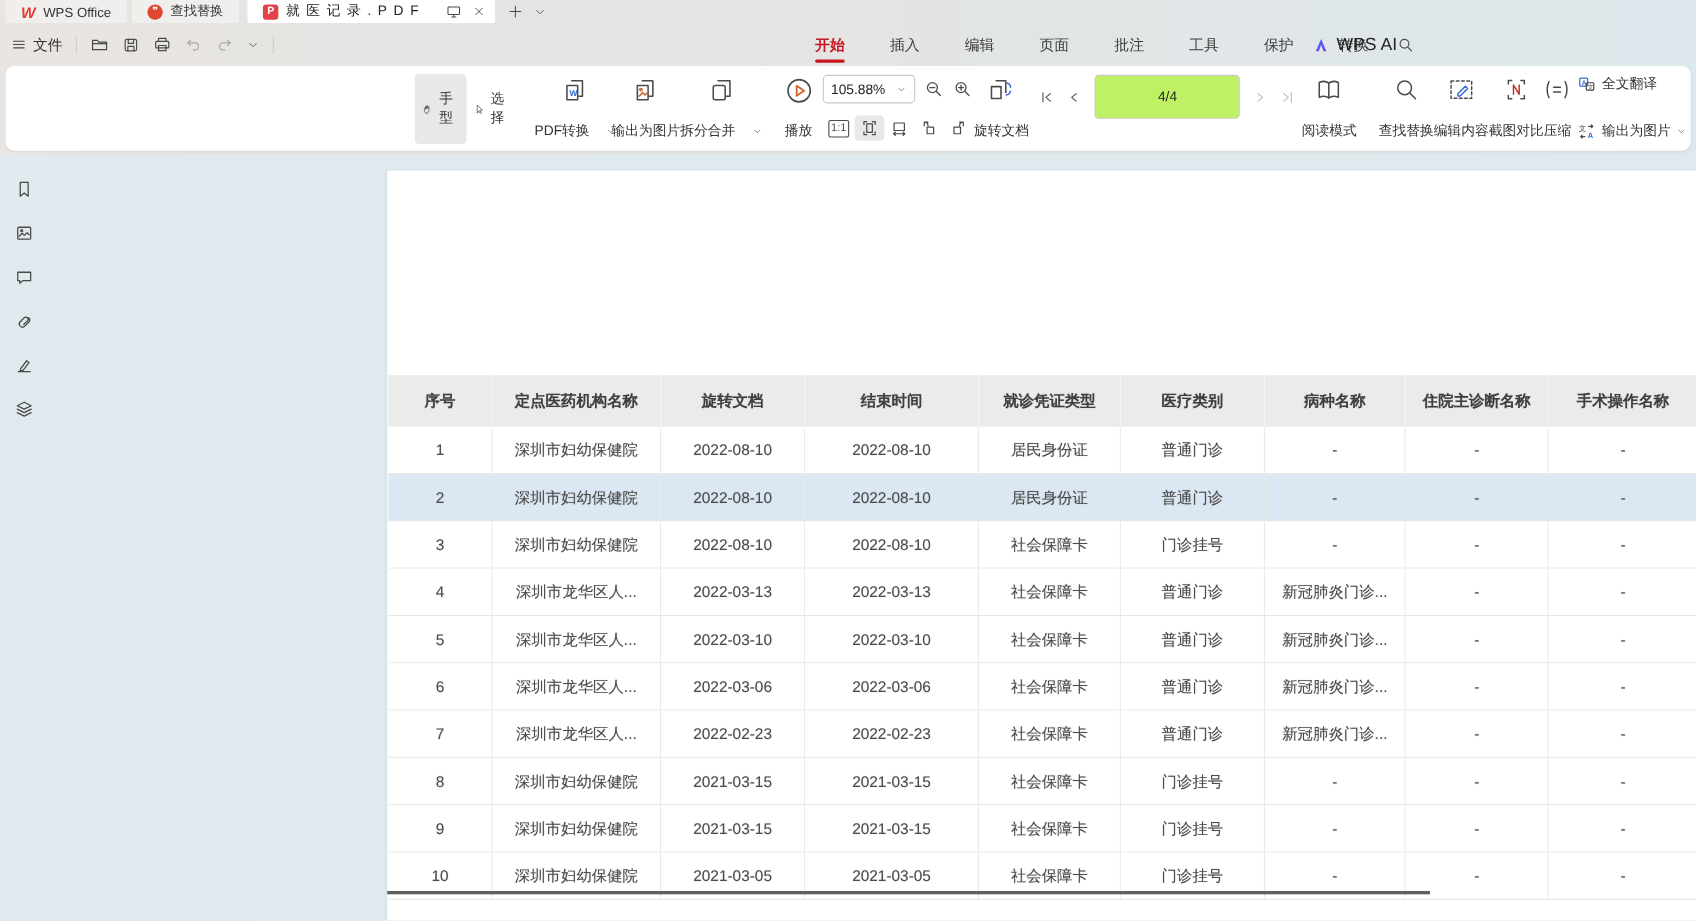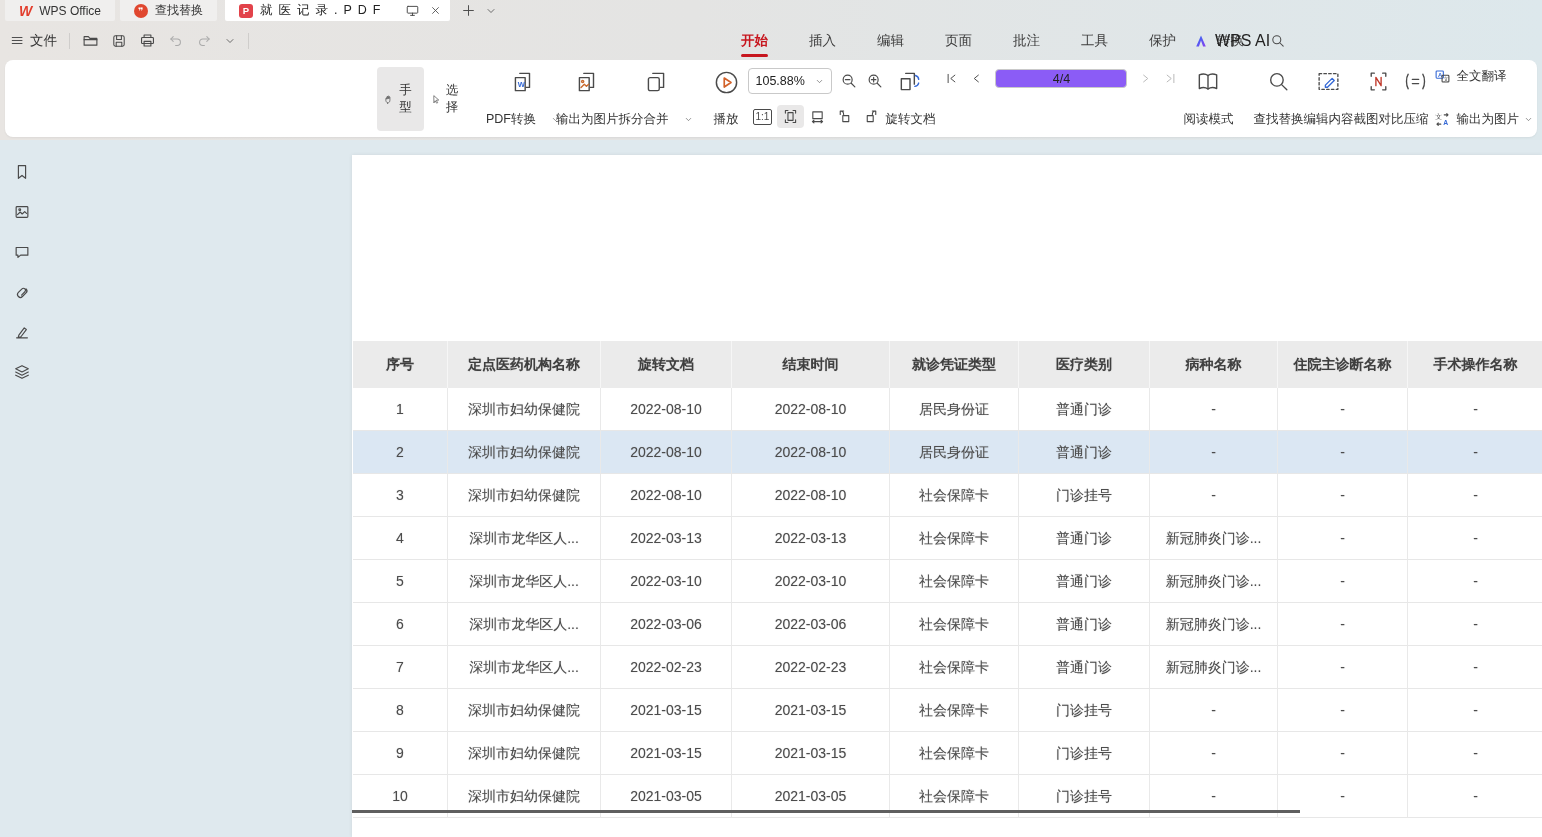--- a/index.html
+++ b/index.html
@@ -50,22 +50,22 @@
   .stack2 { display:flex; flex-direction:row; justify-content:space-between; }
   .chip { display:flex; align-items:center; gap:5px; font-size:12.5px; color:#333; padding:3px 7px; border-radius:4px; }
   .chip.on { background:#e9e8e8; }
   .bigbtn { width:66px; display:flex; flex-direction:column; align-items:center; justify-content:space-between;
             padding:2px 0 3px; font-size:12.5px; color:#333; }
   .bigbtn .lbl { display:flex; align-items:center; gap:15px; white-space:nowrap; }
   .grid2 { display:flex; flex-direction:column; justify-content:space-between; padding:1px 0 3px; }
   .row { display:flex; align-items:center; }
   .zoombox { width:84px; height:24px; border:1px solid #c9c9c9; border-radius:4px; display:flex; align-items:center;
              justify-content:space-between; padding:12px 7px; font-size:12.5px; color:#222; background:#fff; }
-  .pagebox { width:132px; height:19px; border:1px solid #c9c9c9; border-radius:4px; display:flex; align-items:center;
-             justify-content:center; font-size:12.5px; color:#222; background:#8b5cf6; margin:0 6px; }
+  .pagebox { width:132px; height:40px; border:1px solid #c9c9c9; border-radius:4px; display:flex; align-items:center;
+             justify-content:center; font-size:12.5px; color:#222; background:#bef264; margin:0 6px; }
   .tbtn { padding:3px 5px; border-radius:4px; display:flex; align-items:center; gap:4px; font-size:12.5px; color:#333; }
   .tbtn.on { background:#e9e8e8; }
   .tbtn.disabled svg.ic { stroke:#b7b7b7; }
   .ratio { font-size:10px; border:1px solid #4a4a4a; border-radius:2px; padding:0 2px; line-height:14px; color:#4a4a4a; }
   .minirow { display:flex; align-items:center; gap:5px; font-size:12.5px; color:#333; white-space:nowrap; }
 
   
   .workspace { position:absolute; left:0; top:140px; width:1542px; height:697px; background:#dfe9ee; }
   .side-rail { position:absolute; left:0; top:0; width:44px; height:100%; display:flex; flex-direction:column;
                align-items:center; gap:20px; padding-top:22px; }

